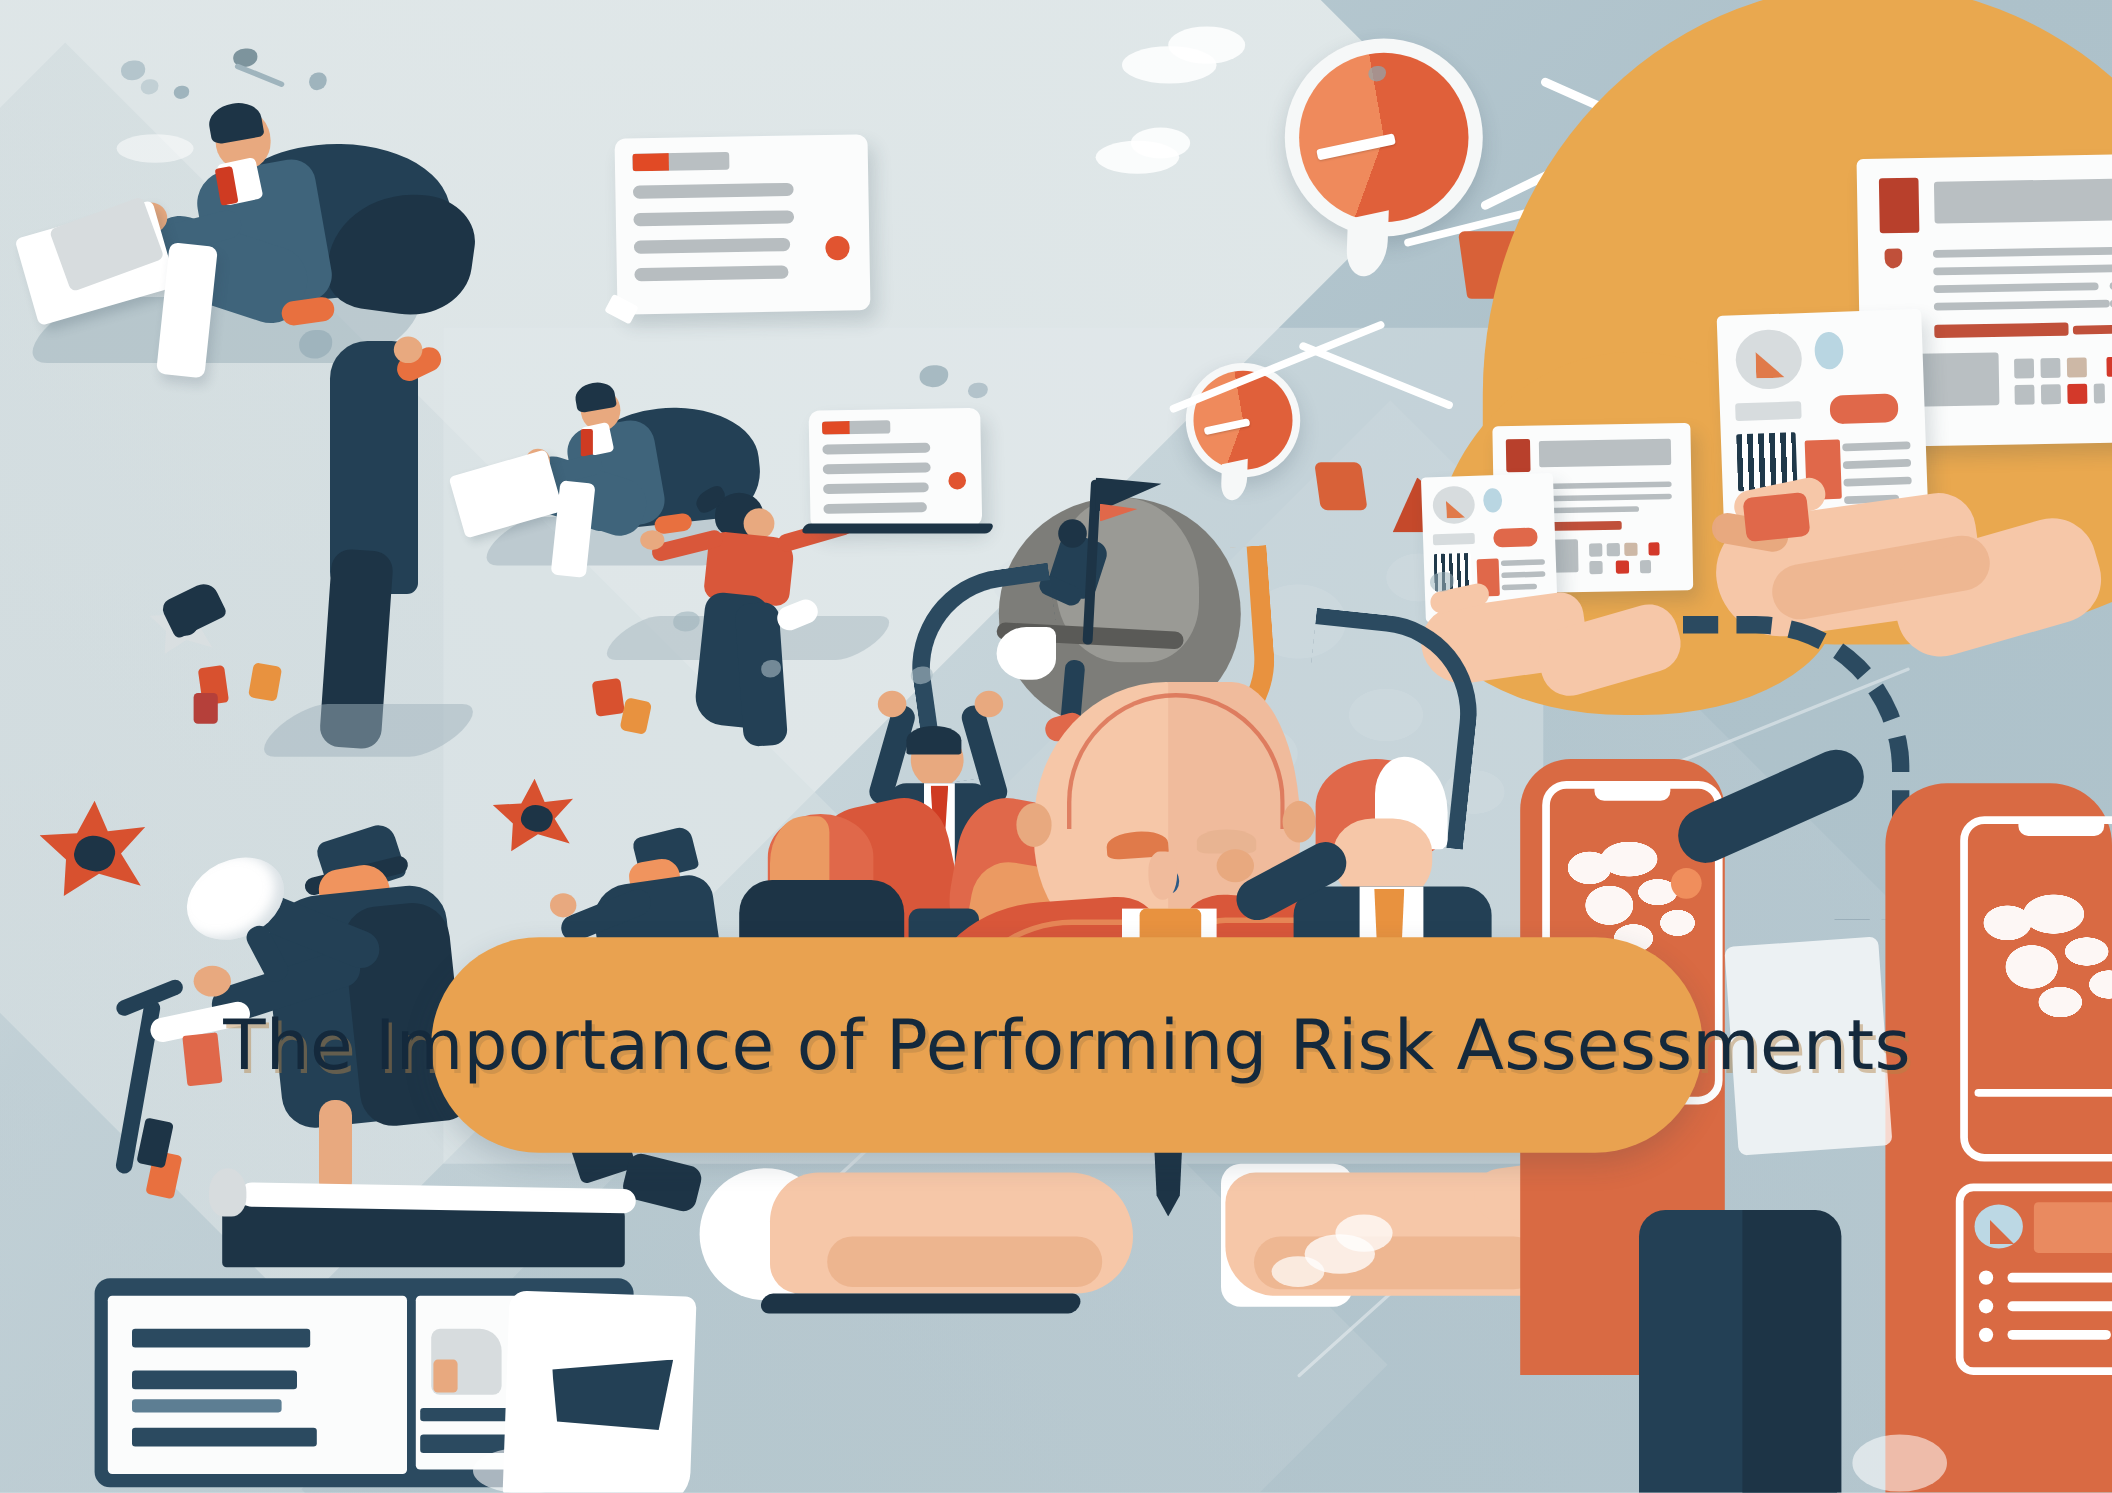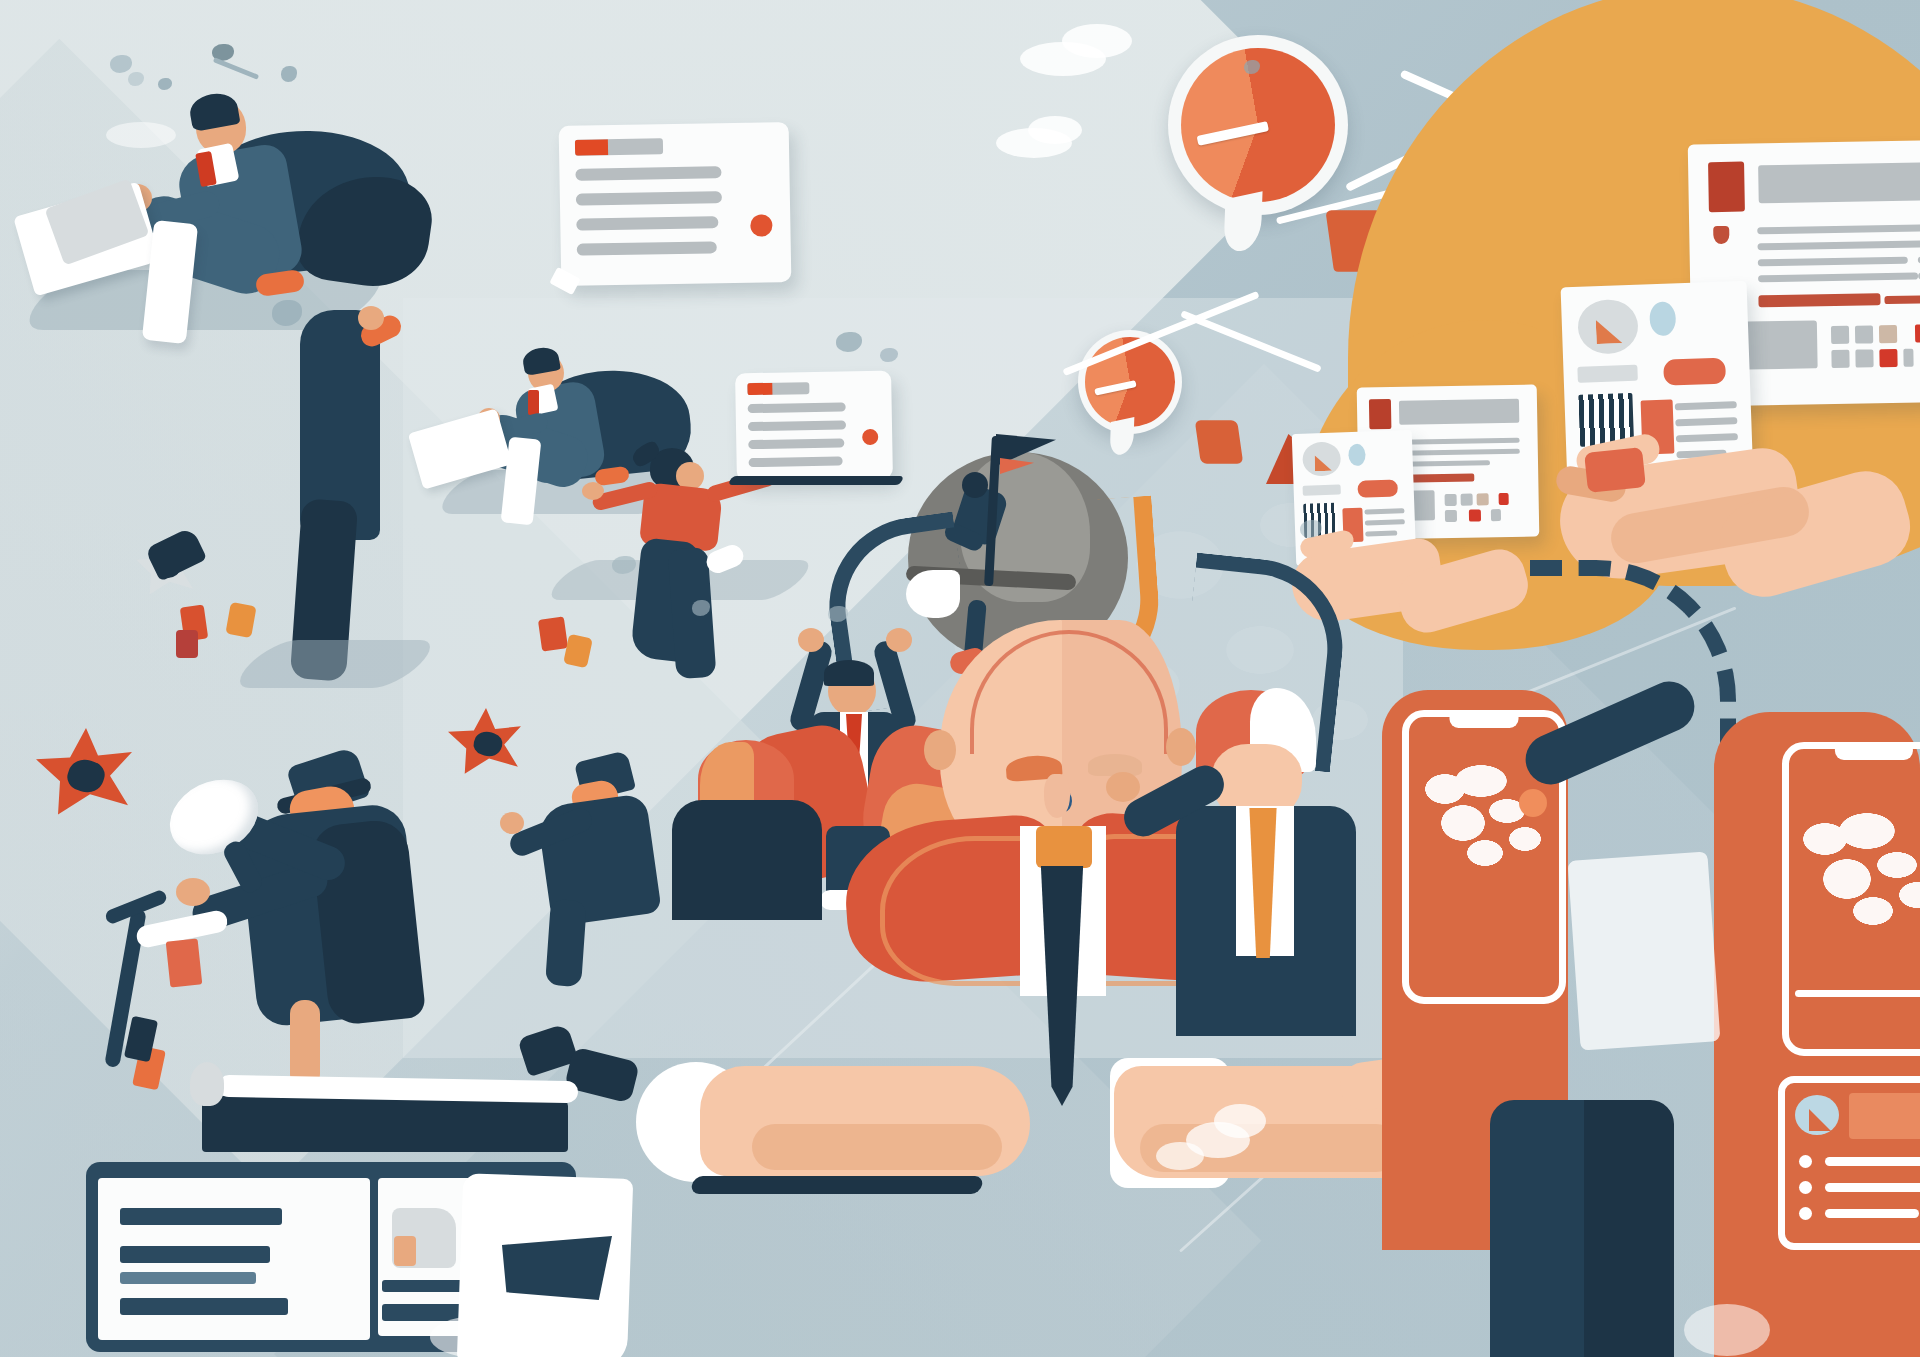--- a/index.html
+++ b/index.html
@@ -571,14 +571,17 @@
   <div class="cloudy" style="left:430px;top:1316px;width:96px;height:42px;opacity:.6;"></div>
 
   <div class="fleck" style="left:836px;top:332px;width:26px;height:20px;background:#8fa6b0;opacity:.7;"></div>
   <div class="fleck" style="left:880px;top:348px;width:18px;height:14px;background:#9fb4bd;opacity:.7;"></div>
   <div class="fleck" style="left:1244px;top:60px;width:16px;height:14px;background:#8fa6b0;opacity:.7;"></div>
   <div class="fleck" style="left:612px;top:556px;width:24px;height:18px;background:#9fb4bd;opacity:.6;"></div>
   <div class="fleck" style="left:692px;top:600px;width:18px;height:16px;background:#a8bbc3;opacity:.6;"></div>
   <div class="fleck" style="left:828px;top:606px;width:20px;height:16px;background:#a8bbc3;opacity:.6;"></div>
   <div class="fleck" style="left:1300px;top:520px;width:22px;height:18px;background:#9fb4bd;opacity:.55;"></div>
 
+  <div class="banner">
+    <div class="banner-title">The Importance of Performing Risk Assessments</div>
+  </div>
 
 </div>
 
 </body></html>

